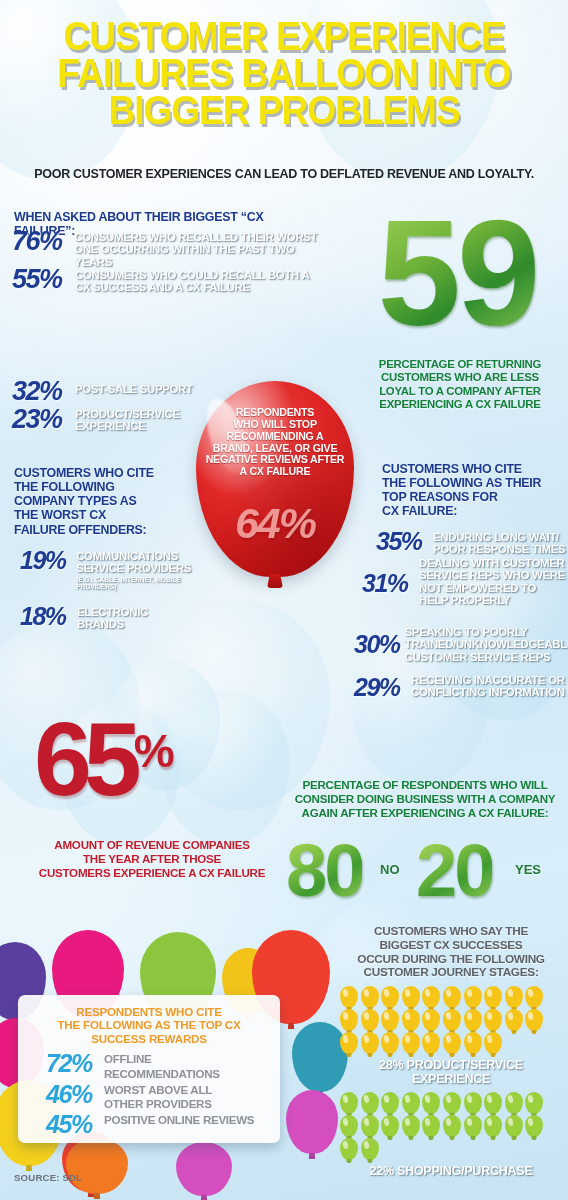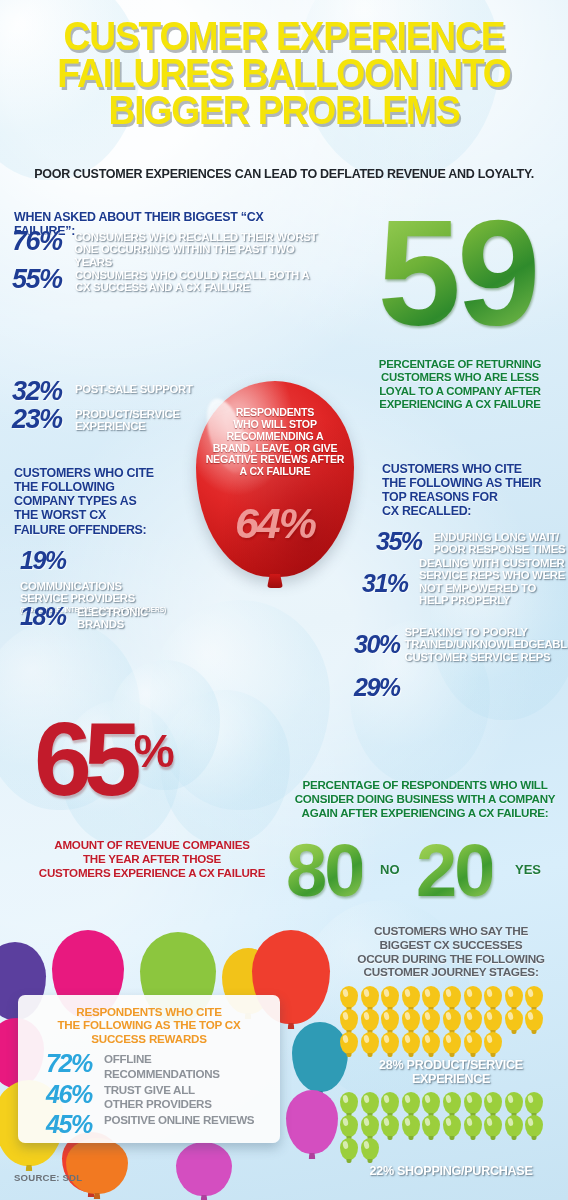--- a/index.html
+++ b/index.html
@@ -214,21 +214,21 @@
   </div>
 
   <div class="txt hdr-blue" style="left:14px;top:466px;width:180px;">
     <div>CUSTOMERS WHO CITE</div>
     <div>THE FOLLOWING</div>
     <div>COMPANY TYPES AS</div>
     <div>THE WORST CX</div>
     <div>FAILURE OFFENDERS:</div>
   </div>
 
-  <div class="txt stat-row" style="left:20px;top:548px;width:200px;flex-direction:column;">
+  <div class="txt stat-row" style="left:20px;top:548px;width:200px;">
     <div class="pct-blue" style="font-size:25px;line-height:1;width:52px;">19%</div>
     <div style="padding-top:2px;">
       <div class="lbl-wht">COMMUNICATIONS</div>
       <div class="lbl-wht">SERVICE PROVIDERS</div>
       <div class="lbl-wht" style="font-size:6.6px;letter-spacing:-.1px;margin-top:1px;">(E.G.: CABLE, INTERNET, MOBILE PROVIDERS)</div>
     </div>
   </div>
 
   <div class="txt stat-row" style="left:20px;top:604px;width:200px;">
     <div class="pct-blue" style="font-size:25px;line-height:1;width:52px;">18%</div>
@@ -256,21 +256,21 @@
       <div>NEGATIVE REVIEWS AFTER</div>
       <div>A CX FAILURE</div>
     </div>
     <div id="rb-pct">64%</div>
   </div>
 
   <div class="txt hdr-blue" style="left:382px;top:462px;width:180px;">
     <div>CUSTOMERS WHO CITE</div>
     <div>THE FOLLOWING AS THEIR</div>
     <div>TOP REASONS FOR</div>
-    <div>CX RECALLED:</div>
+    <div>CX FAILURE:</div>
   </div>
 
   <div class="txt stat-row" style="left:376px;top:529px;width:192px;">
     <div class="pct-blue" style="font-size:25px;line-height:1;width:52px;">35%</div>
     <div style="padding-top:2px;">
       <div class="lbl-wht">ENDURING LONG WAIT/</div>
       <div class="lbl-wht">POOR RESPONSE TIMES</div>
     </div>
   </div>
 
@@ -288,20 +288,24 @@
     <div class="pct-blue" style="font-size:25px;line-height:1;width:52px;padding-top:8px;text-align:right;">30%</div>
     <div style="padding-top:2px;">
       <div class="lbl-wht">SPEAKING TO POORLY</div>
       <div class="lbl-wht">TRAINED/UNKNOWLEDGEABLE</div>
       <div class="lbl-wht">CUSTOMER SERVICE REPS</div>
     </div>
   </div>
 
   <div class="txt stat-row" style="left:354px;top:672px;width:214px;">
     <div class="pct-blue" style="font-size:25px;line-height:1;width:52px;padding-top:3px;">29%</div>
+    <div style="padding-top:2px;">
+      <div class="lbl-wht">RECEIVING INACCURATE OR</div>
+      <div class="lbl-wht">CONFLICTING INFORMATION</div>
+    </div>
   </div>
 
   <div id="sixtyfive">
     <span>65</span><span class="pc">%</span>
   </div>
   <div id="rev-caption">
     <div>AMOUNT OF REVENUE COMPANIES</div>
     <div>THE YEAR AFTER THOSE</div>
     <div>CUSTOMERS EXPERIENCE A CX FAILURE</div>
   </div>
@@ -340,21 +344,21 @@
     <div class="card-row">
       <div class="card-pct">72%</div>
       <div>
         <div class="card-lbl">OFFLINE</div>
         <div class="card-lbl">RECOMMENDATIONS</div>
       </div>
     </div>
     <div class="card-row">
       <div class="card-pct">46%</div>
       <div>
-        <div class="card-lbl">TRUST GIVE ALL</div>
+        <div class="card-lbl">WORST ABOVE ALL</div>
         <div class="card-lbl">OTHER PROVIDERS</div>
       </div>
     </div>
     <div class="card-row">
       <div class="card-pct">45%</div>
       <div>
         <div class="card-lbl">POSITIVE ONLINE REVIEWS</div>
       </div>
     </div>
   </div>

